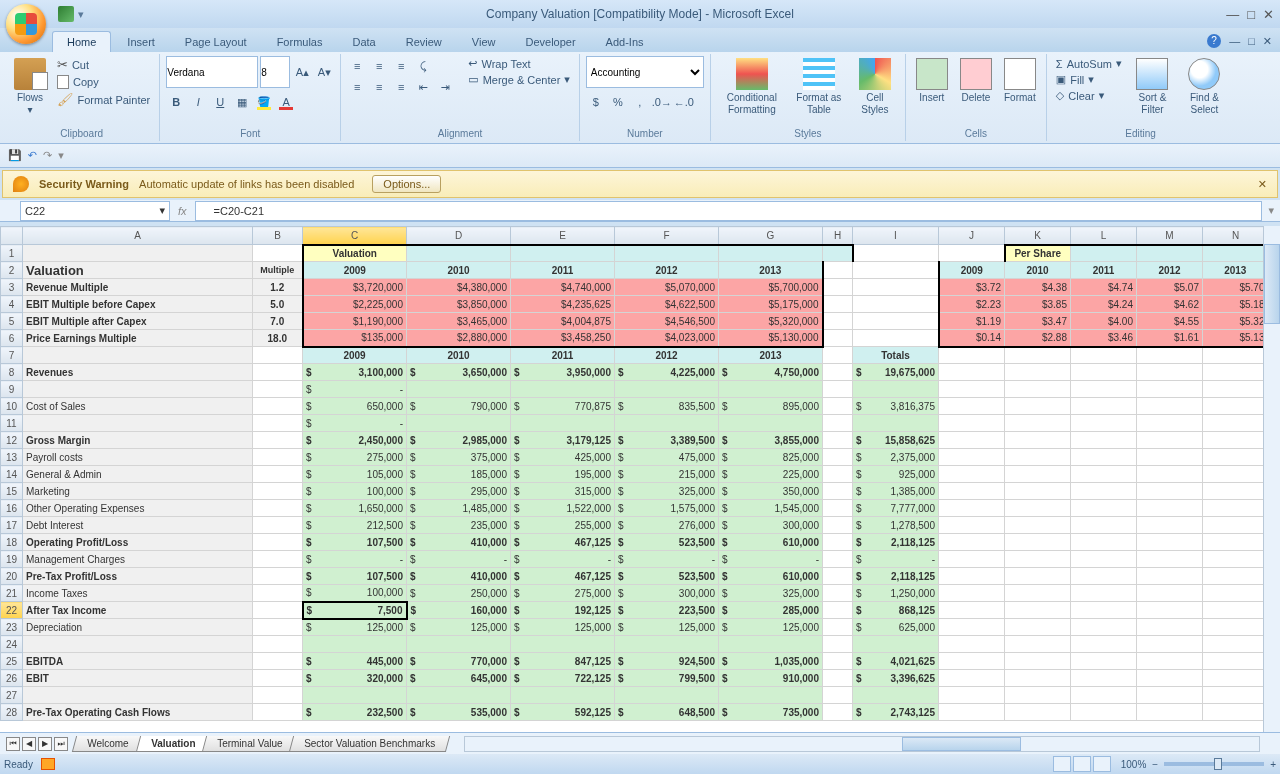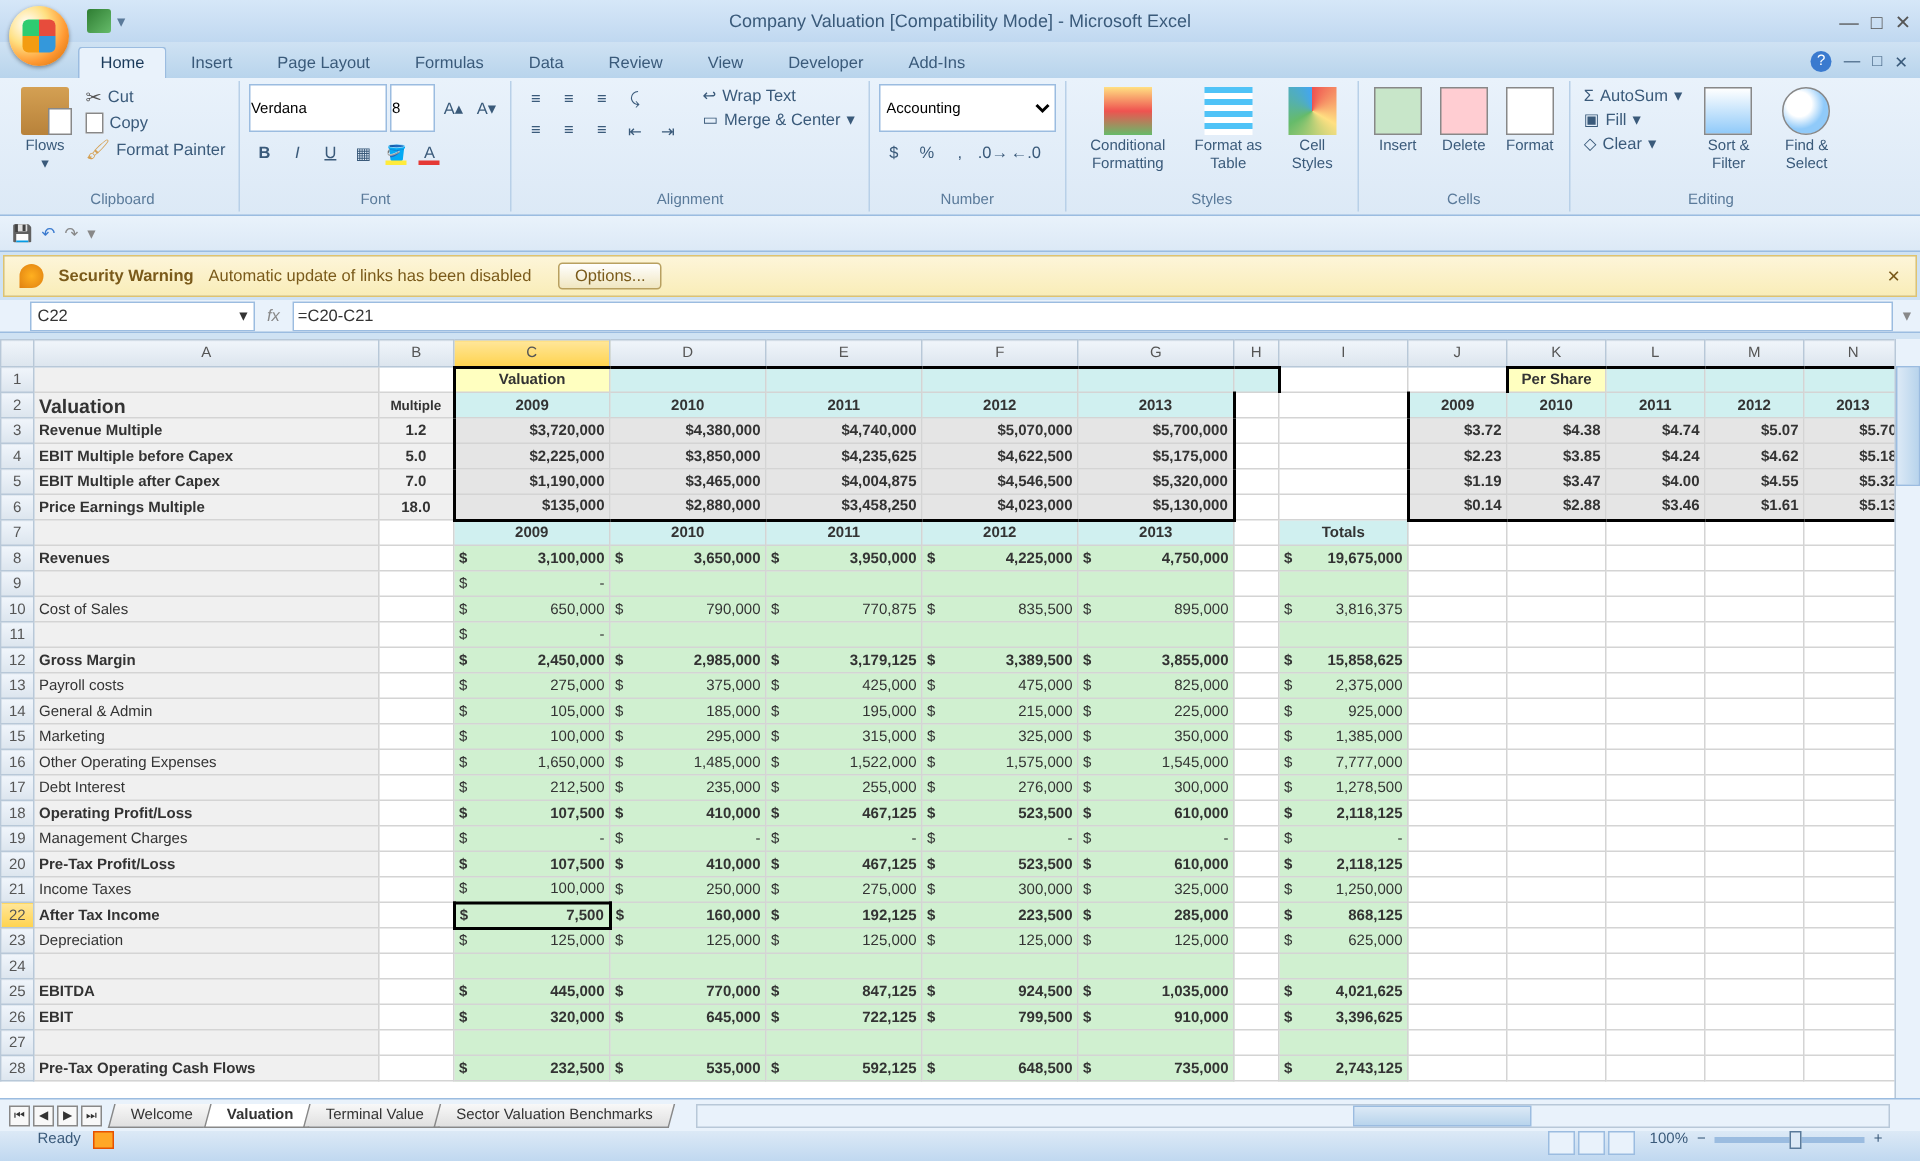--- a/index.html
+++ b/index.html
@@ -46,59 +46,59 @@
 
 .sec-bar { height:28px; background:linear-gradient(#fdf5d9,#f9edb8); border:1px solid #e0c36d; margin:2px; display:flex; align-items:center; padding:0 10px; gap:10px; font-size:11px; color:#7a5a1a;}
 .sec-bar .shield{width:16px;height:16px;background:radial-gradient(circle,#ffb020,#e08010);border-radius:50% 50% 50% 0;}
 .sec-bar .opts{border:1px solid #b8a060;background:linear-gradient(#fff,#f0e6c0);padding:2px 10px;border-radius:3px;margin-left:8px;cursor:default;}
 .sec-bar .close{margin-left:auto;cursor:default;}
 
 
 .fx-row { height:22px; background:#e9f2fb; display:flex; align-items:center; border-bottom:1px solid #9bbce0;}
 .namebox { width:150px; height:20px; border:1px solid #9bbce0; background:#fff; margin-left:20px; display:flex; align-items:center; justify-content:space-between; padding:0 4px; font-size:11px;}
 .fx-icons{display:flex;gap:6px;padding:0 8px;color:#888;}
-.fx-input { flex:1; height:20px; border:1px solid #9bbce0; background:#fff; padding:0 3px; font-size:11px; display:flex;align-items:center;}
+.fx-input { flex:1; height:20px; border:1px solid #9bbce0; background:#fff; padding:0 18px; font-size:11px; display:flex;align-items:center;}
 
 
 .grid-wrap { position:absolute; top:226px; left:0; right:0; bottom:42px; background:#fff; overflow:hidden;}
 .sheet { border-collapse:collapse; font-size:11px; }
 .sheet th.rowhdr { width:22px; background:linear-gradient(#f0f5fb,#dce5ee); border:1px solid #b8c8d8; text-align:center; font-weight:normal; color:#555; font-size:10px;}
 .sheet th.colhdr { height:18px; background:linear-gradient(#f0f5fb,#dce5ee); border:1px solid #b8c8d8; text-align:center; font-weight:normal; color:#555; font-size:10px;}
 .sheet th.colhdr.sel { background:linear-gradient(#ffe699,#ffd34d); }
 .sheet th.rowhdr.sel { background:linear-gradient(#ffe699,#ffd34d); }
 .sheet td { border:1px solid #d4d4d4; height:17px; padding:0 3px; white-space:nowrap; font-family:Verdana,sans-serif; font-size:10px;}
 .sheet td.selcell { border:2px solid #000 !important; }
 .corner{width:22px;height:18px;background:linear-gradient(#f0f5fb,#dce5ee);border:1px solid #b8c8d8;}
 .col-A{width:230px;} .col-B{width:50px;} .col-C,.col-D,.col-E,.col-F,.col-G{width:104px;} .col-H{width:30px;} .col-I{width:86px;} .col-J,.col-K,.col-L,.col-M,.col-N{width:66px;}
 .hdr-yellow{background:#ffffc0 !important;font-weight:bold;text-align:center;}
 .hdr-cyan{background:#d0f0f0 !important;font-weight:bold;text-align:center;}
 .lbl-bold{font-weight:bold;font-family:Verdana;background:#f0f0f0;}
 .lbl{background:#f0f0f0;}
-.val-yellow{background:#e5e5e5;text-align:right;font-weight:bold;}
+.val-yellow{background:#fca5a5;text-align:right;font-weight:normal;}
 .val-green{background:#d0f0d0;text-align:right;}
 .val-green-b{background:#d0f0d0;text-align:right;font-weight:bold;}
 .acc{display:flex;justify-content:space-between;}
 .acc .s{padding-right:6px;}
 .bt{border-top:2px solid #000 !important;}
 .bb{border-bottom:2px solid #000 !important;}
 .bl{border-left:2px solid #000 !important;}
 .br{border-right:2px solid #000 !important;}
 
 
 .sheet-tabs { position:absolute; bottom:20px; left:0; right:0; height:22px; background:#e9f2fb; display:flex; align-items:center; border-top:1px solid #9bbce0;}
 .sheet-nav{display:flex;gap:2px;padding:0 6px;}
 .sheet-nav span{width:14px;height:14px;border:1px solid #888;background:#f8f8f8;display:flex;align-items:center;justify-content:center;font-size:8px;cursor:default;}
 .stab{padding:2px 12px;background:linear-gradient(#f8f8f8,#e0e0e0);border:1px solid #888;border-top:none;font-size:10px;transform:skewX(-15deg);margin-right:-4px;cursor:default;}
 .stab span{display:inline-block;transform:skewX(15deg);}
 .stab.active{background:#fff;font-weight:bold;}
 .hscroll{flex:1;height:16px;background:#e9f2fb;margin:0 20px;position:relative;border:1px solid #b8c8d8;}
 .hscroll .thumb{position:absolute;left:55%;top:0;width:15%;height:100%;background:linear-gradient(#dce9f6,#b8d4ec);border:1px solid #9bbce0;}
 
 
-.status { position:absolute; bottom:0; left:0; right:0; height:20px; background:linear-gradient(#dce9f6,#c0d8f0); display:flex; align-items:flex-start; padding:0 25px; font-size:10px; color:#3a5a7a;}
+.status { position:absolute; bottom:0; left:0; right:0; height:20px; background:linear-gradient(#dce9f6,#c0d8f0); display:flex; align-items:center; padding:0 4px; font-size:10px; color:#3a5a7a;}
 .status .views{margin-left:auto;display:flex;gap:2px;align-items:center;}
 .status .viewbtn{width:18px;height:16px;border:1px solid #9bbce0;background:#e9f2fb;}
 .status .zoom{display:flex;align-items:center;gap:6px;margin-left:10px;}
 .status .slider{width:100px;height:4px;background:#9bbce0;position:relative;}
 .status .slider .t{position:absolute;left:50%;top:-4px;width:8px;height:12px;background:#dce9f6;border:1px solid #5a7a9a;}
 
 .vscroll{position:absolute;top:226px;right:0;bottom:42px;width:17px;background:#e9f2fb;border-left:1px solid #b8c8d8;}
 .vscroll .thumb{position:absolute;top:18px;left:0;width:100%;height:80px;background:linear-gradient(90deg,#dce9f6,#b8d4ec);border:1px solid #9bbce0;}
 </style>
 </head>

